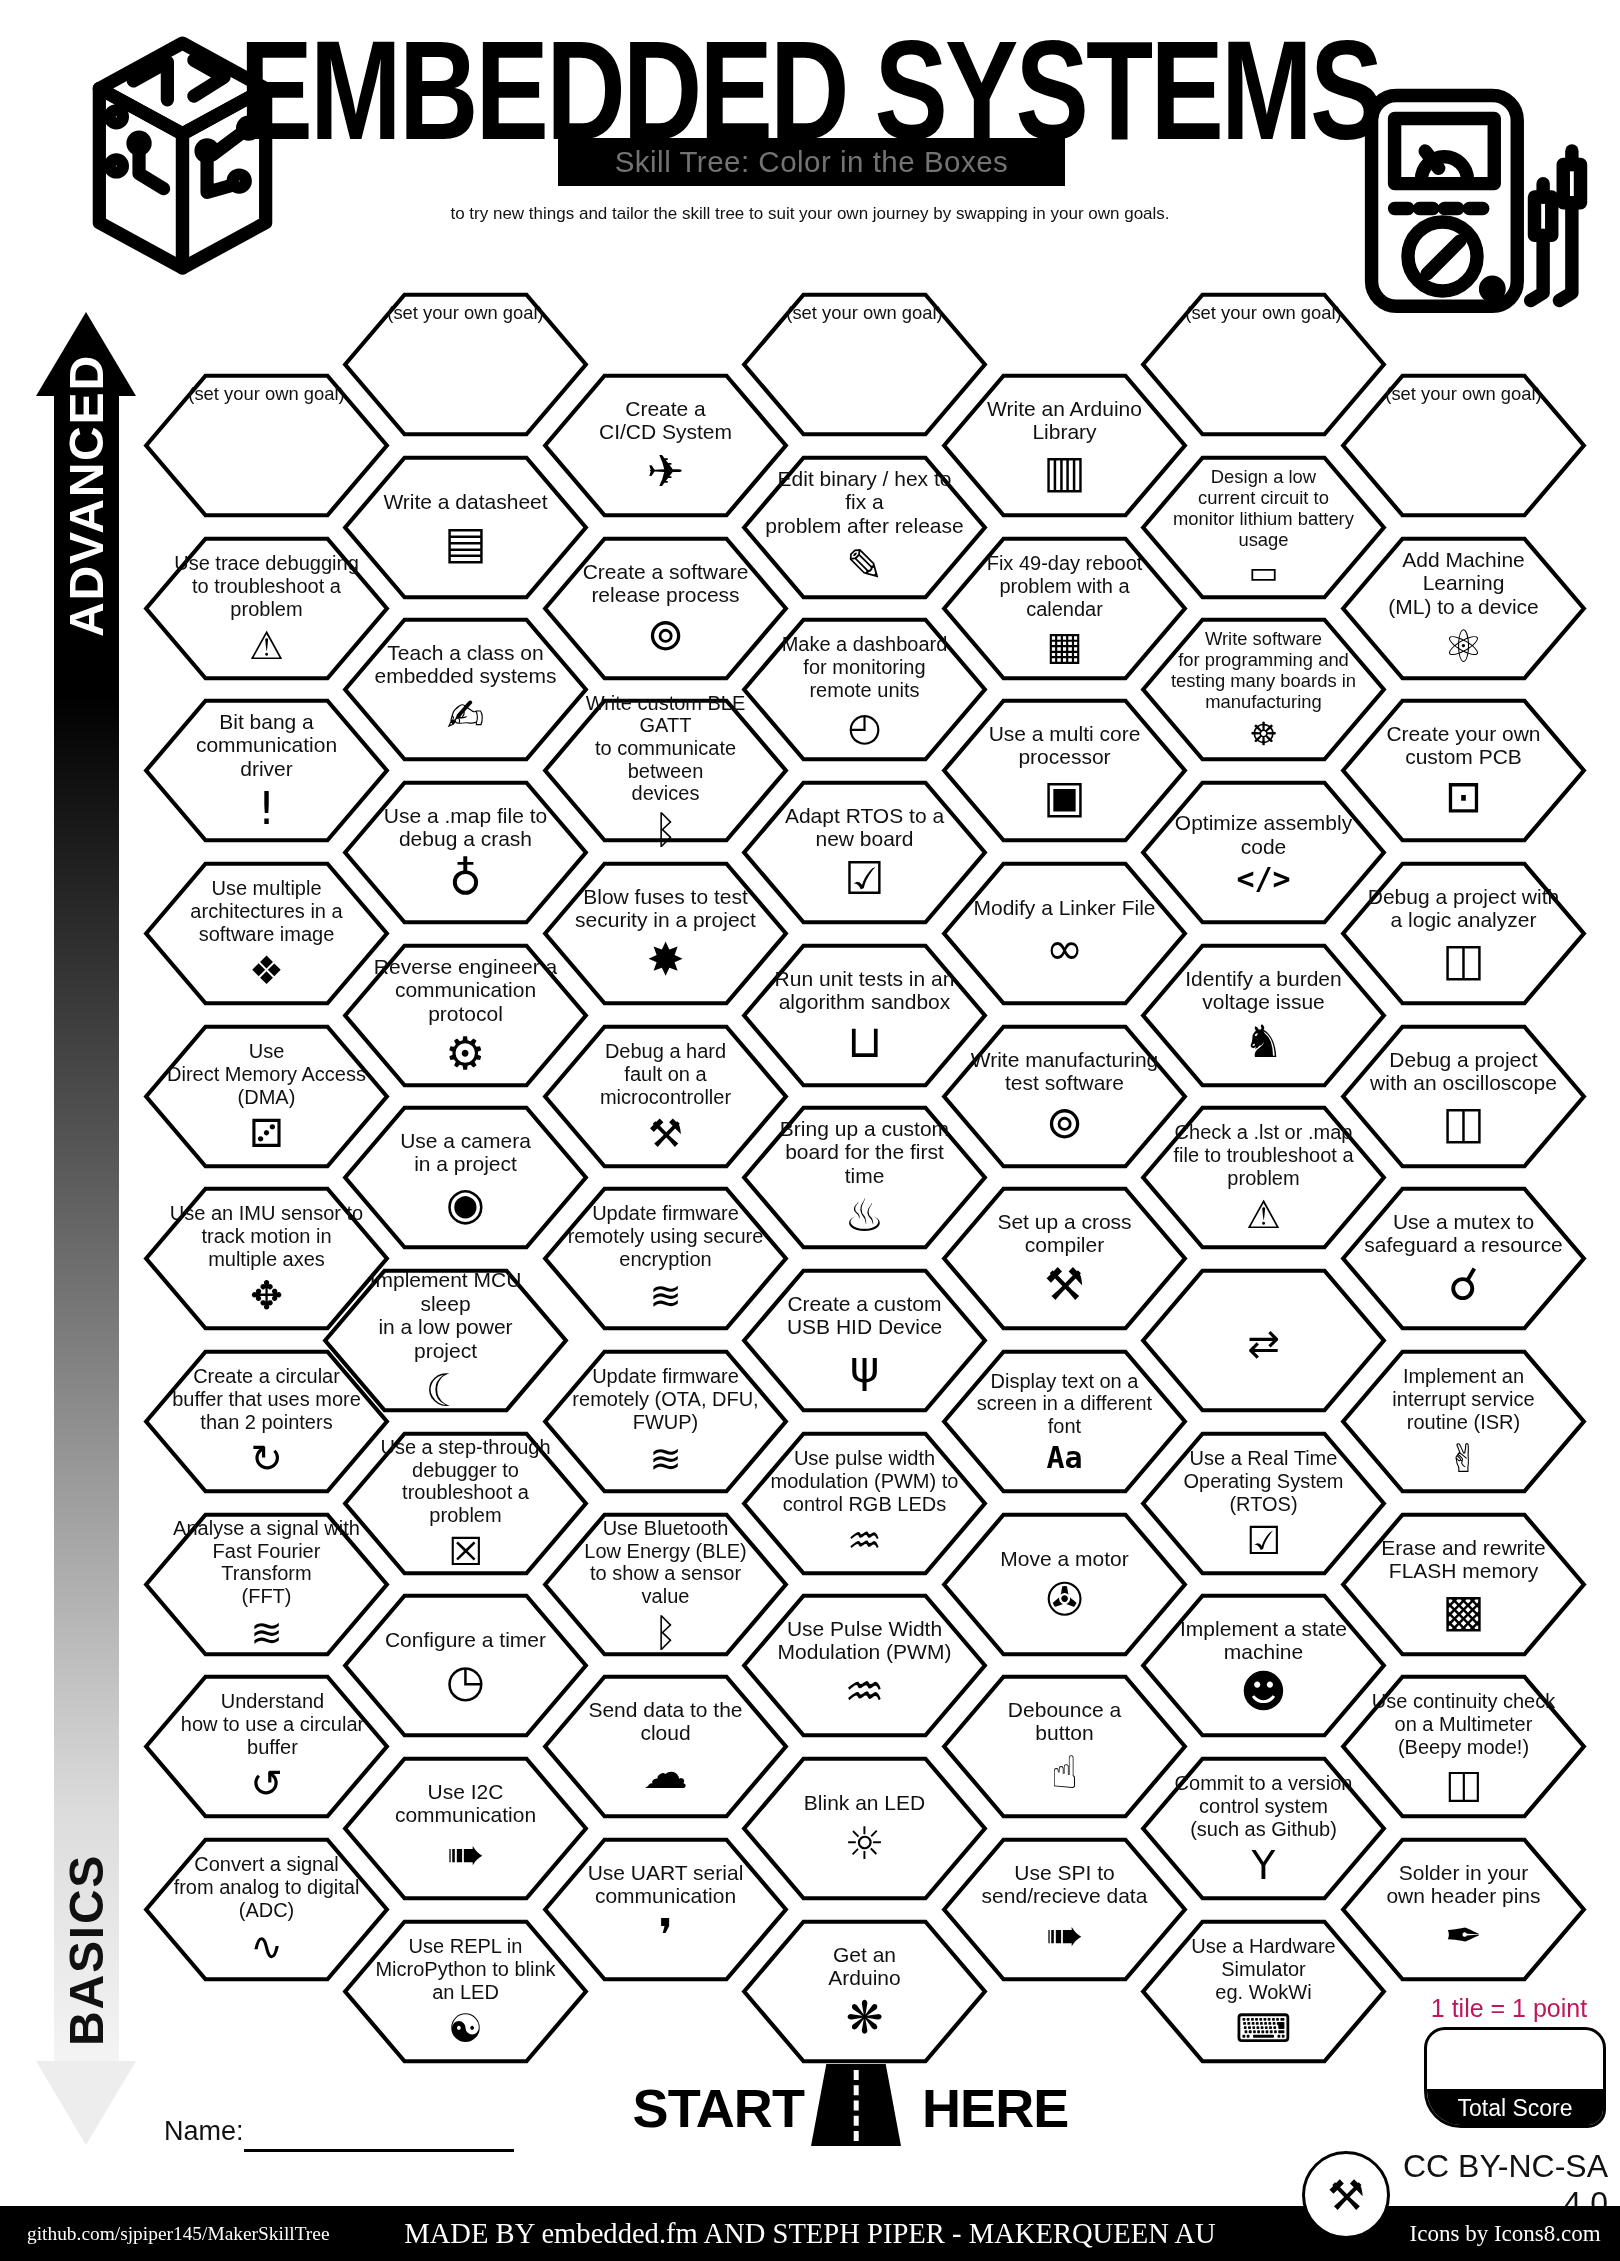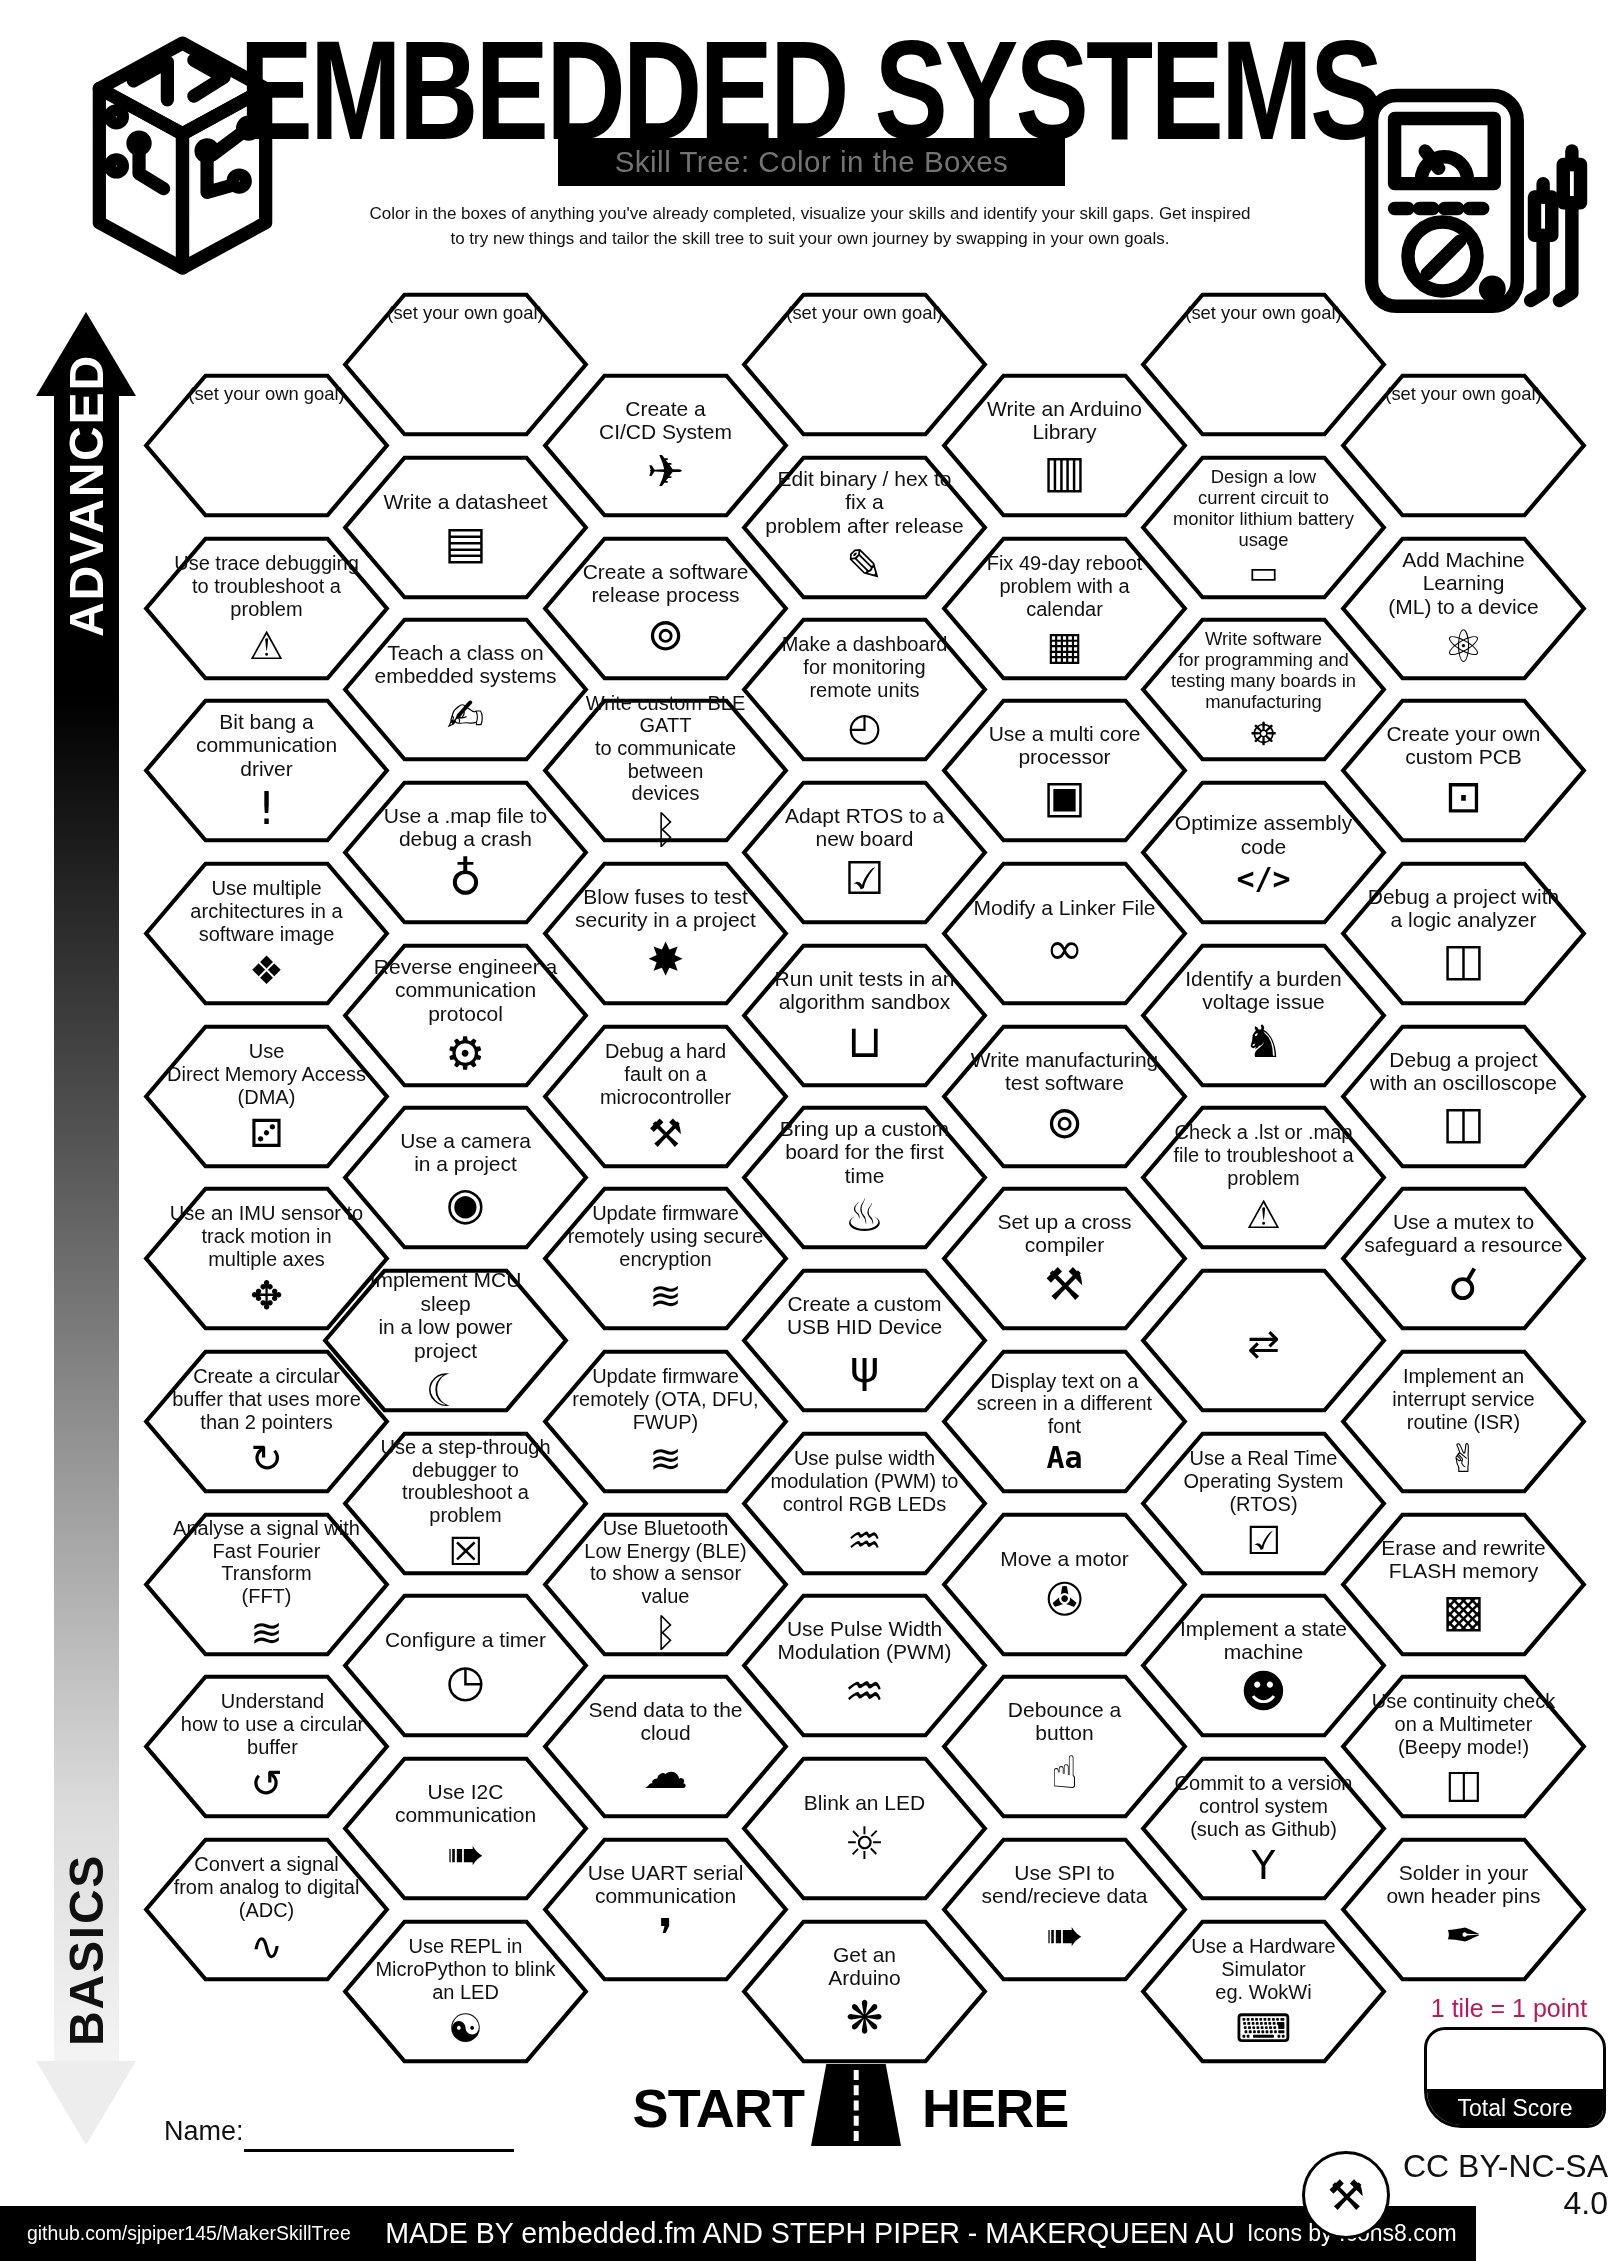--- a/index.html
+++ b/index.html
@@ -93,37 +93,36 @@
   }
   .score-band span{color:#fff;font-size:23px;}
   .cc-circle{
     position:absolute;left:1302px;top:2151px;width:88px;height:88px;border-radius:50%;
     background:#fff;border:3.7px solid #000;box-sizing:border-box;z-index:6;
     display:flex;align-items:center;justify-content:center;
     font-family:"DejaVu Sans", sans-serif;font-size:42px;color:#000;
   }
   .cc-text{position:absolute;left:1396px;top:2148px;width:212px;text-align:right;font-size:32px;color:#111;}
   .footer-bar{
-    position:absolute;left:0;bottom:0;width:1476px;height:55px;background:#000;z-index:4;
-    display:flex;align-items:center;
+    position:absolute;left:0;bottom:0;width:1620px;height:55px;background:#000;z-index:4;
+    display:flex;align-items:center;font-family:Liberation Serif, serif;
   }
   .footer-left{position:absolute;left:27px;color:#fff;font-size:19.4px;}
   .footer-center{position:absolute;left:0;width:1620px;text-align:center;color:#fff;font-size:28.6px;}
   .footer-right{position:absolute;right:19.4px;color:#fff;font-size:23px;}
   .logo-path{fill:none;stroke:#000;stroke-width:7;stroke-linejoin:round;stroke-linecap:round;}
 </style>
 </head>
 <body>
 
 <div class="title">EMBEDDED SYSTEMS</div>
 <div class="subtitle-box">
   <span>Skill Tree: Color in the Boxes</span>
 </div>
 <div class="desc">
-  <div>Color in the boxes of anything you've already completed, visualize your skills and identify your skill gaps.  Get inspired</div>
   <div>to try new things and tailor the skill tree to suit your own journey by swapping in your own goals.</div>
 </div>
 
 <svg class="logo-cube" width="189" height="249" viewBox="0 0 100 130">
   <polygon class="logo-path" points="50,5 94,29 50,53 6,29"></polygon>
   <polygon class="logo-path" points="6,29 50,53 50,124 6,100"></polygon>
   <polygon class="logo-path" points="94,29 50,53 50,124 94,100"></polygon>
   <polyline class="logo-path" points="24,25 42,15 42,35"></polyline>
   <polyline class="logo-path" points="56,14 72,23 56,33"></polyline>
   <circle class="logo-path" cx="15" cy="44" r="3.2"></circle>

